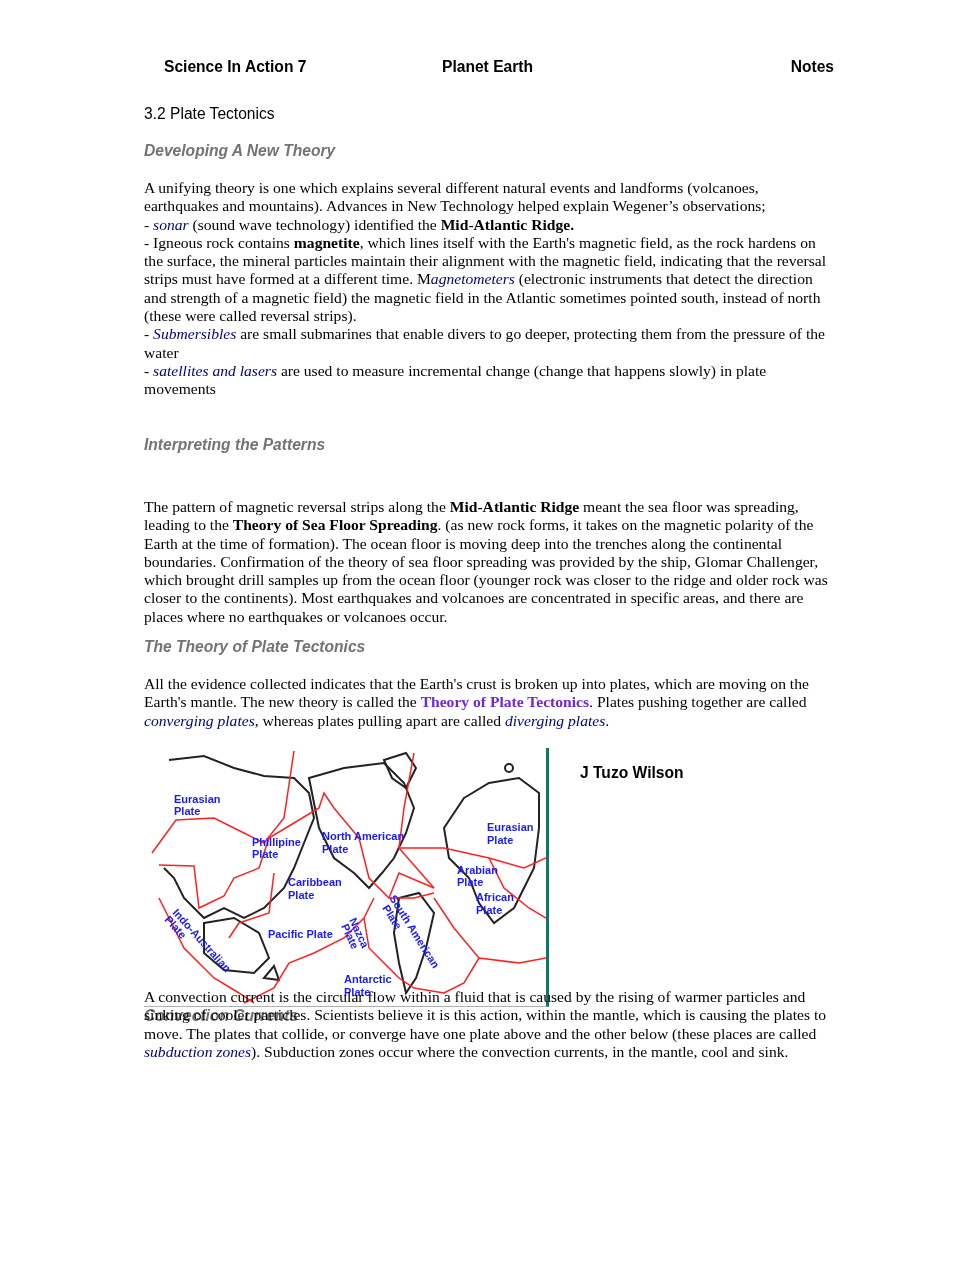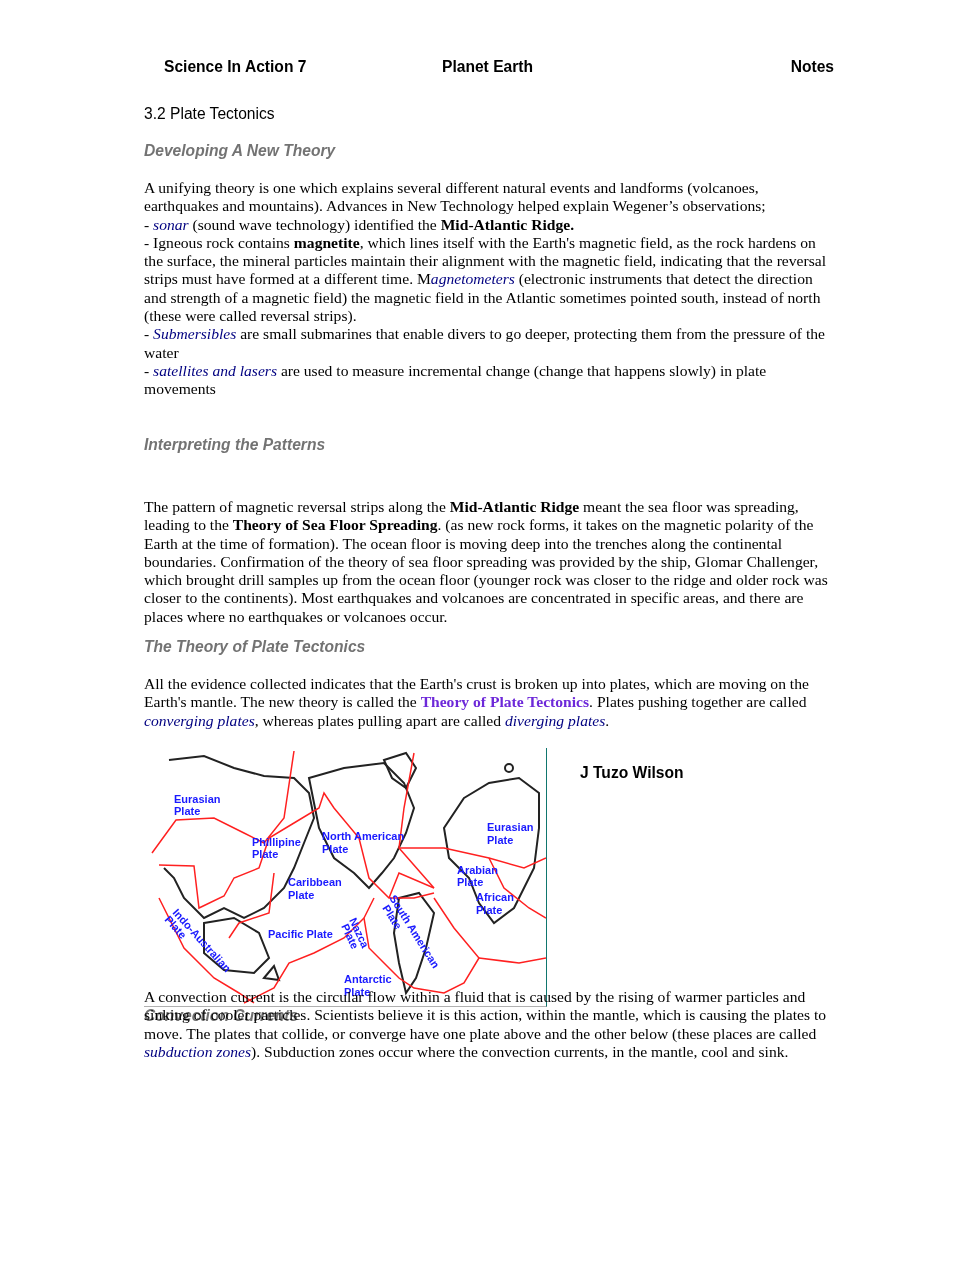--- a/index.html
+++ b/index.html
@@ -10,21 +10,21 @@
   .h-left { left: 0; margin-left: 20px; }
   .h-mid { left: 298px; }
   .h-right { right: 0; padding-left: 40px; }
   .sec-num { position: absolute; left: 144px; top: 105px; font-weight: normal; text-align: right; }
   .sub { position: absolute; left: 144px; font-weight: bold; font-style: italic; color: #737373; }
   .para { position: absolute; left: 144px; width: 692px; line-height: 18.3px; }
   .para p { margin: 0; font-family: Liberation Serif, serif; }
   .kw-link { color: #000080; font-style: italic; }
   .kw-bold { font-weight: bold; }
   .kw-navy { font-weight: bold; color: #6d28d9; }
-  .map { position: absolute; left: 144px; top: 748px; width: 402px; height: 258px; border-right: 1px solid #0f766e; border-bottom: 1px solid #b0b0b0; background: #fff; }
+  .map { position: absolute; left: 144px; top: 748px; width: 402px; height: 258px; border-right: 3px solid #0f766e; border-bottom: 1px solid #b0b0b0; background: #fff; }
   .map svg { display: block; }
   .side { position: absolute; left: 564px; top: 748px; width: 270px; line-height: 18.3px; }
   .side p { margin: 16px; font-weight: bold; }
   .map-label { font-family: "Liberation Sans", sans-serif; font-weight: bold; fill: #1a1aff; font-size: 11px; }
 </style>
 </head>
 <body>
 
 <div class="hdr">
   <span class="h-left">Science In Action 7</span>

